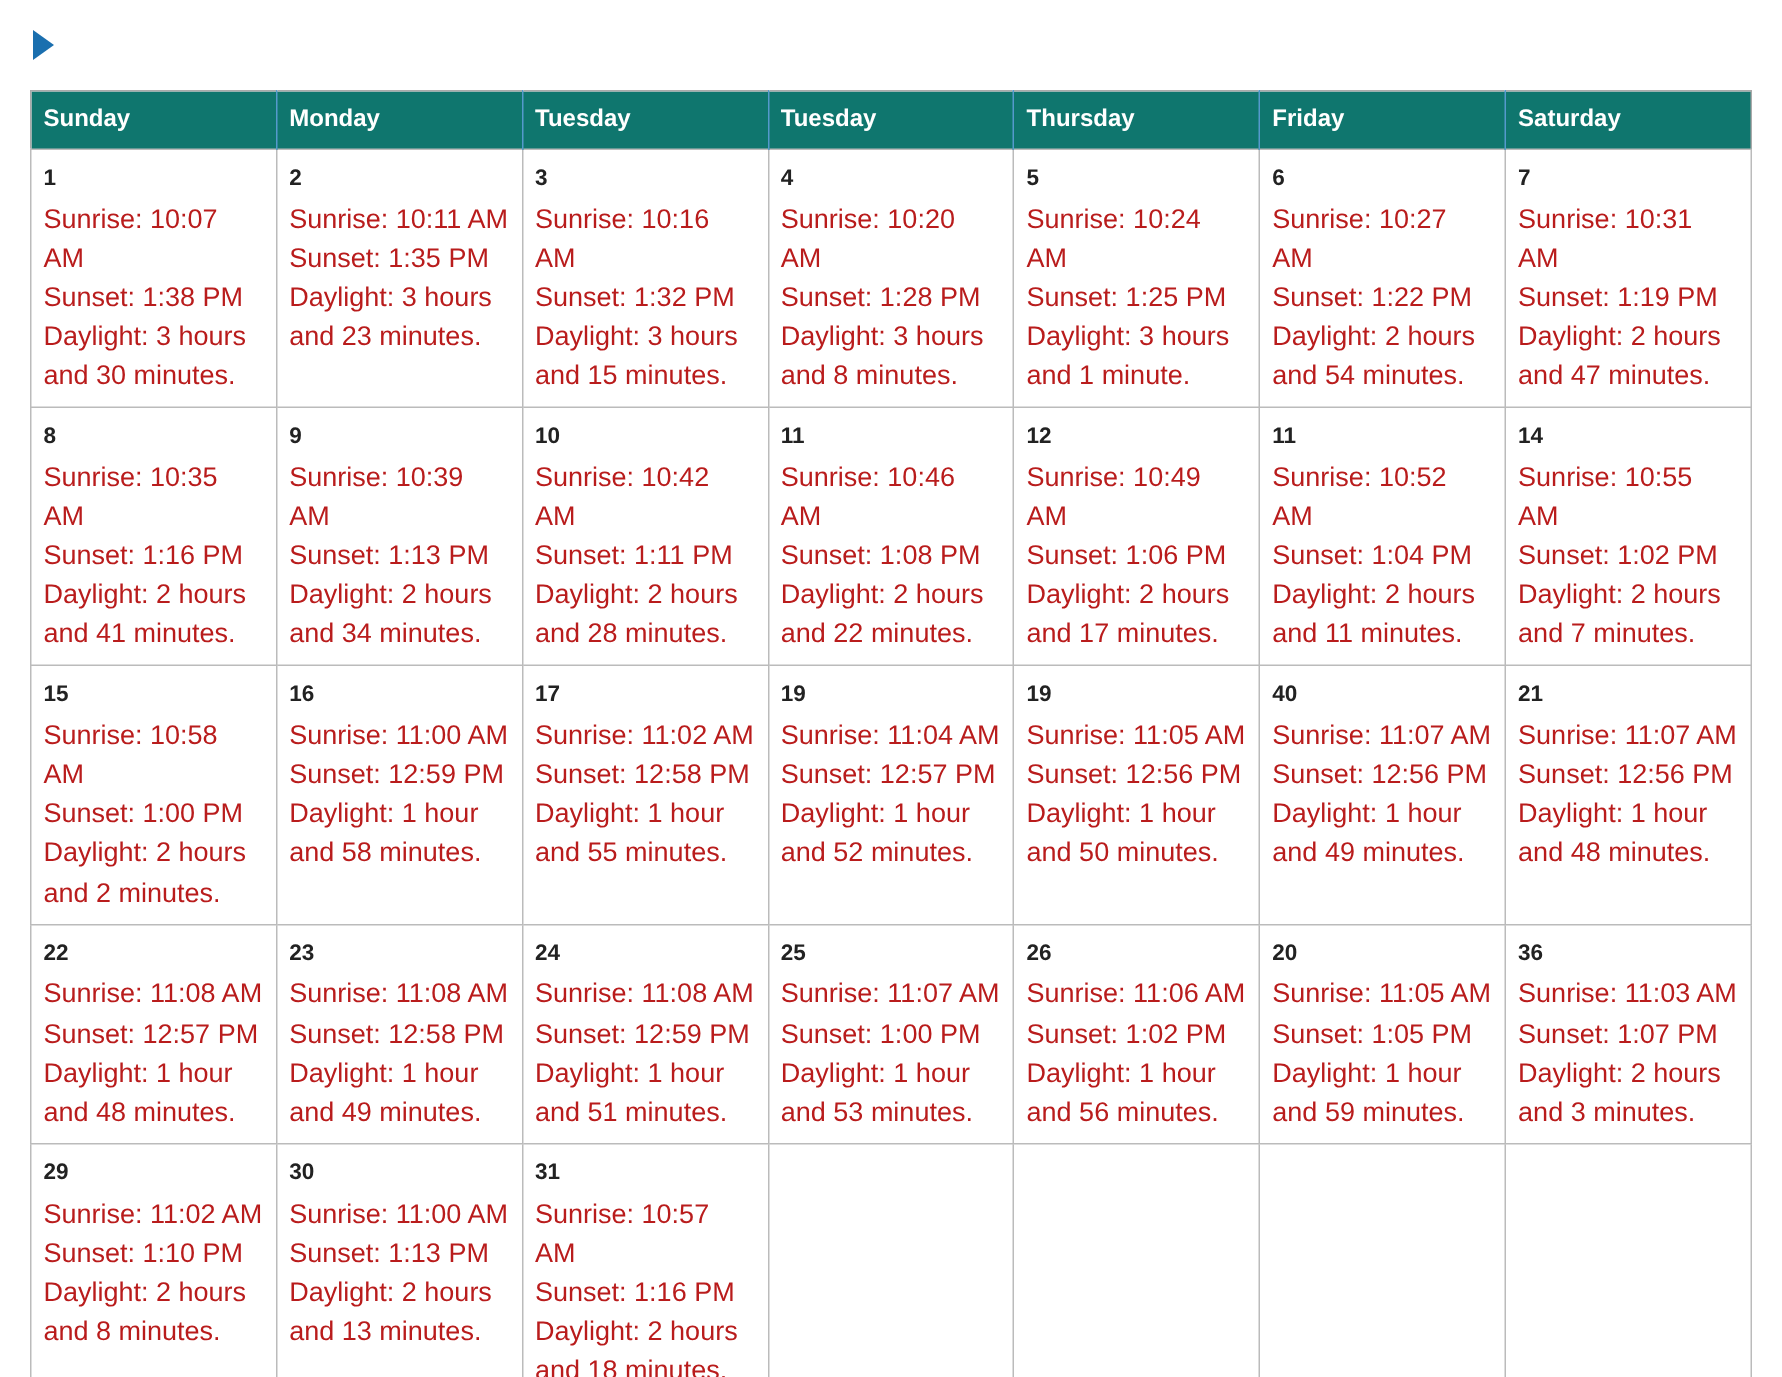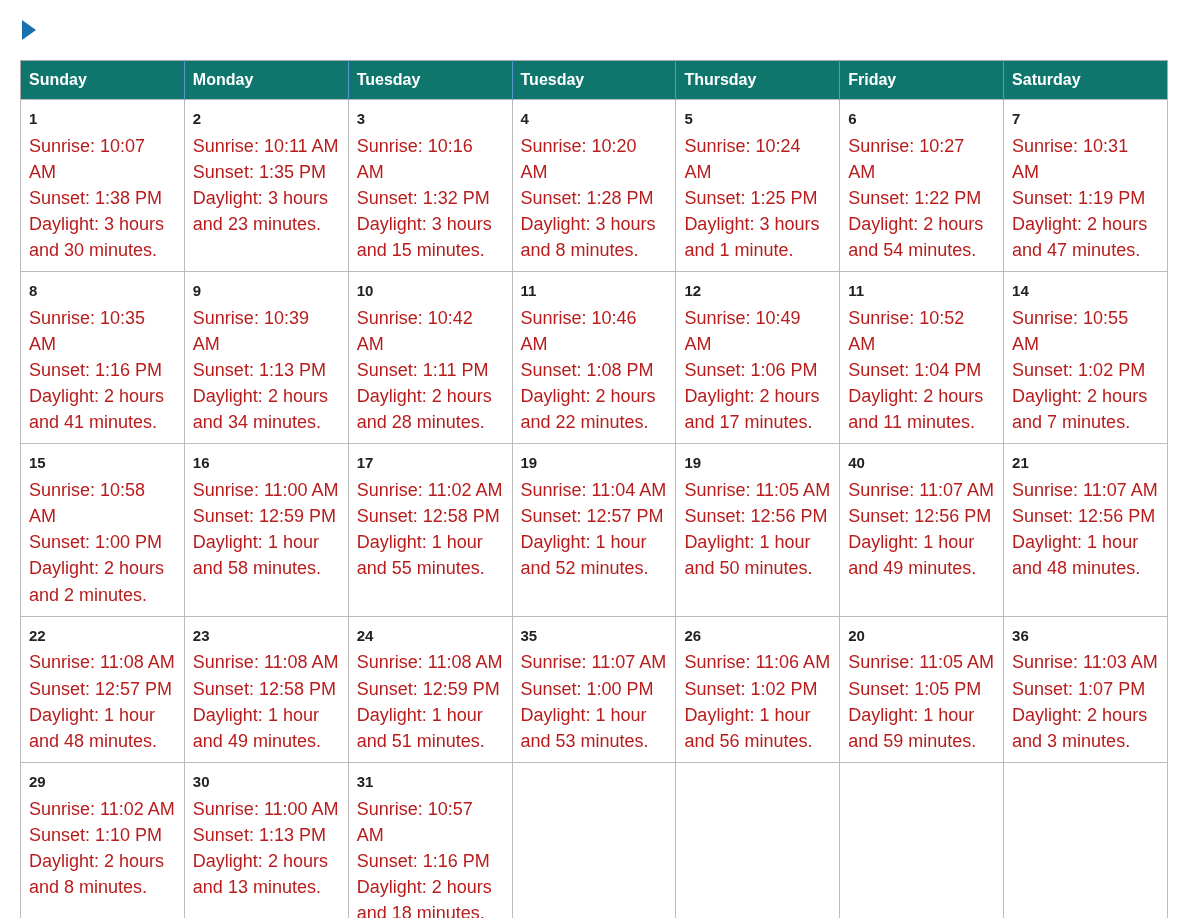--- a/index.html
+++ b/index.html
@@ -154,21 +154,21 @@
         <td><span class="day-num">17</span><span class="day-info">Sunrise: 11:02 AM<br>Sunset: 12:58 PM<br>Daylight: 1 hour and 55 minutes.</span></td>
         <td><span class="day-num">19</span><span class="day-info">Sunrise: 11:04 AM<br>Sunset: 12:57 PM<br>Daylight: 1 hour and 52 minutes.</span></td>
         <td><span class="day-num">19</span><span class="day-info">Sunrise: 11:05 AM<br>Sunset: 12:56 PM<br>Daylight: 1 hour and 50 minutes.</span></td>
         <td><span class="day-num">40</span><span class="day-info">Sunrise: 11:07 AM<br>Sunset: 12:56 PM<br>Daylight: 1 hour and 49 minutes.</span></td>
         <td><span class="day-num">21</span><span class="day-info">Sunrise: 11:07 AM<br>Sunset: 12:56 PM<br>Daylight: 1 hour and 48 minutes.</span></td>
       </tr>
       <tr>
         <td><span class="day-num">22</span><span class="day-info">Sunrise: 11:08 AM<br>Sunset: 12:57 PM<br>Daylight: 1 hour and 48 minutes.</span></td>
         <td><span class="day-num">23</span><span class="day-info">Sunrise: 11:08 AM<br>Sunset: 12:58 PM<br>Daylight: 1 hour and 49 minutes.</span></td>
         <td><span class="day-num">24</span><span class="day-info">Sunrise: 11:08 AM<br>Sunset: 12:59 PM<br>Daylight: 1 hour and 51 minutes.</span></td>
-        <td><span class="day-num">35</span><span class="day-info">Sunrise: 11:07 AM<br>Sunset: 1:00 PM<br>Daylight: 1 hour and 53 minutes.</span></td>
+        <td><span class="day-num">25</span><span class="day-info">Sunrise: 11:07 AM<br>Sunset: 1:00 PM<br>Daylight: 1 hour and 53 minutes.</span></td>
         <td><span class="day-num">26</span><span class="day-info">Sunrise: 11:06 AM<br>Sunset: 1:02 PM<br>Daylight: 1 hour and 56 minutes.</span></td>
         <td><span class="day-num">20</span><span class="day-info">Sunrise: 11:05 AM<br>Sunset: 1:05 PM<br>Daylight: 1 hour and 59 minutes.</span></td>
         <td><span class="day-num">36</span><span class="day-info">Sunrise: 11:03 AM<br>Sunset: 1:07 PM<br>Daylight: 2 hours and 3 minutes.</span></td>
       </tr>
       <tr>
         <td><span class="day-num">29</span><span class="day-info">Sunrise: 11:02 AM<br>Sunset: 1:10 PM<br>Daylight: 2 hours and 8 minutes.</span></td>
         <td><span class="day-num">30</span><span class="day-info">Sunrise: 11:00 AM<br>Sunset: 1:13 PM<br>Daylight: 2 hours and 13 minutes.</span></td>
         <td><span class="day-num">31</span><span class="day-info">Sunrise: 10:57 AM<br>Sunset: 1:16 PM<br>Daylight: 2 hours and 18 minutes.</span></td>
         <td class="empty-cell"></td>
         <td class="empty-cell"></td>

